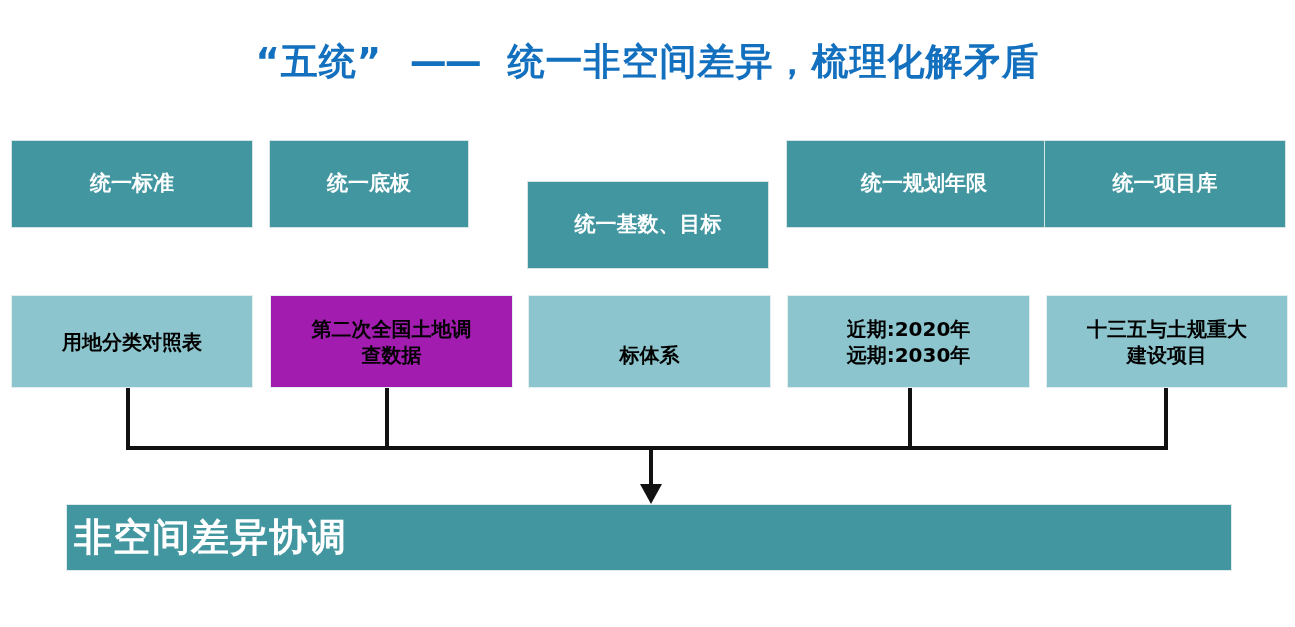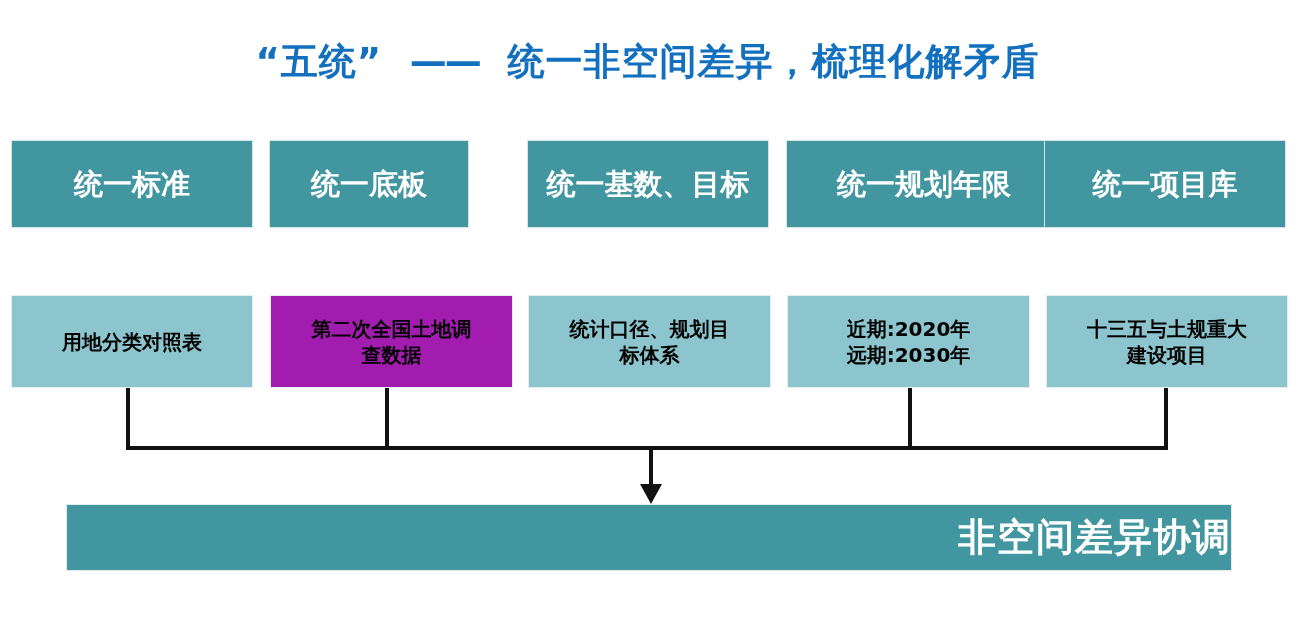--- a/index.html
+++ b/index.html
@@ -24,21 +24,21 @@
 
   
   .row1box{
     position:absolute;top:140px;height:88px;
     background:#4196a0;
     border:1px solid #d6e4e6;
     box-sizing:border-box;
     display:flex;align-items:center;justify-content:center;
     text-align:center;
     color:#ffffff;
-    font-size:29px;font-weight:bold;
+    font-size:21px;font-weight:bold;
     line-height:1.12;
     padding:0 6px;
     box-sizing:border-box;
   }
 
   
   .row2box{
     position:absolute;top:295px;height:93px;
     background:#8cc5cd;
     border:1px solid #e2eef0;
@@ -71,21 +71,21 @@
     border-right:11px solid transparent;
     border-top:20px solid #111111;
   }
 
   
   .bottombar{
     position:absolute;left:66px;top:504px;width:1166px;height:67px;
     background:#4196a0;
     border:1px solid #dfeaec;
     box-sizing:border-box;
-    display:flex;align-items:center;justify-content:flex-end;
+    display:flex;align-items:center;justify-content:flex-start;
     color:#ffffff;
     font-size:38px;font-weight:bold;
     letter-spacing:1px;
     padding-left:7px;
   }
 </style>
 </head>
 <body style="background: rgb(255, 255, 255);">
 
 <div id="stage">
@@ -93,38 +93,38 @@
   <div class="title" style="color: rgb(18, 112, 190); margin-top: 18px;">
     <span>“五统”</span><span>&nbsp;&nbsp;</span><span class="dash">——</span><span>&nbsp;&nbsp;</span><span>统一非空间差异，梳理化解矛盾</span>
   </div>
 
   <div class="row1box" style="left: 11px; width: 242px; background: rgb(65, 150, 160); color: rgb(255, 255, 255);">
       <span>统一标准</span>
     </div>
   <div class="row1box" style="left: 269px; width: 200px; background: rgb(65, 150, 160); color: rgb(255, 255, 255);">
       <span>统一底板</span>
     </div>
-  <div class="row1box" style="left: 527px; width: 242px; background: rgb(65, 150, 160); color: rgb(255, 255, 255);">
+  <div class="row1box" style="left: 527px; width: 242px; background: rgb(65, 150, 160); color: rgb(255, 255, 255); margin-top: 41px;">
       <span>统一基数、目标</span>
     </div>
   <div class="row1box" style="left: 786px; width: 276px; background: rgb(65, 150, 160); color: rgb(255, 255, 255);">
       <span>统一规划年限</span>
     </div>
   <div class="row1box" style="left: 1044px; width: 242px; background: rgb(65, 150, 160); color: rgb(255, 255, 255); text-align: center;">
       <span>统一项目库</span>
     </div>
 
   <div class="row2box" style="left: 11px; width: 242px; background: rgb(140, 197, 205); color: rgb(0, 0, 0);">
     <span><span>用地分类对照表</span></span>
   </div>
   <div class="row2box" style="left: 270px; width: 243px; background: #a21caf; color: rgb(0, 0, 0);">
     <span><span>第二次全国土地调</span><br><span>查数据</span></span>
   </div>
   <div class="row2box" style="left: 528px; width: 243px; background: rgb(140, 197, 205); color: rgb(0, 0, 0);">
-    <span><span>统计口径、规划目</span><br><span>标体系</span></span>
+    <span><br><span>标体系</span></span>
   </div>
   <div class="row2box" style="left: 787px; width: 243px; background: rgb(140, 197, 205); color: rgb(0, 0, 0);">
     <span><span>近期:2020年</span><br><span>远期:2030年</span></span>
   </div>
   <div class="row2box" style="left: 1046px; width: 242px; background: rgb(140, 197, 205); color: rgb(0, 0, 0); text-align: center;">
     <span><span>十三五与土规重大</span><br><span>建设项目</span></span>
   </div>
 
   <div class="vstem" style="left: 126px; background: rgb(17, 17, 17);"></div>
   <div class="vstem" style="left: 385px; background: rgb(17, 17, 17);"></div>

